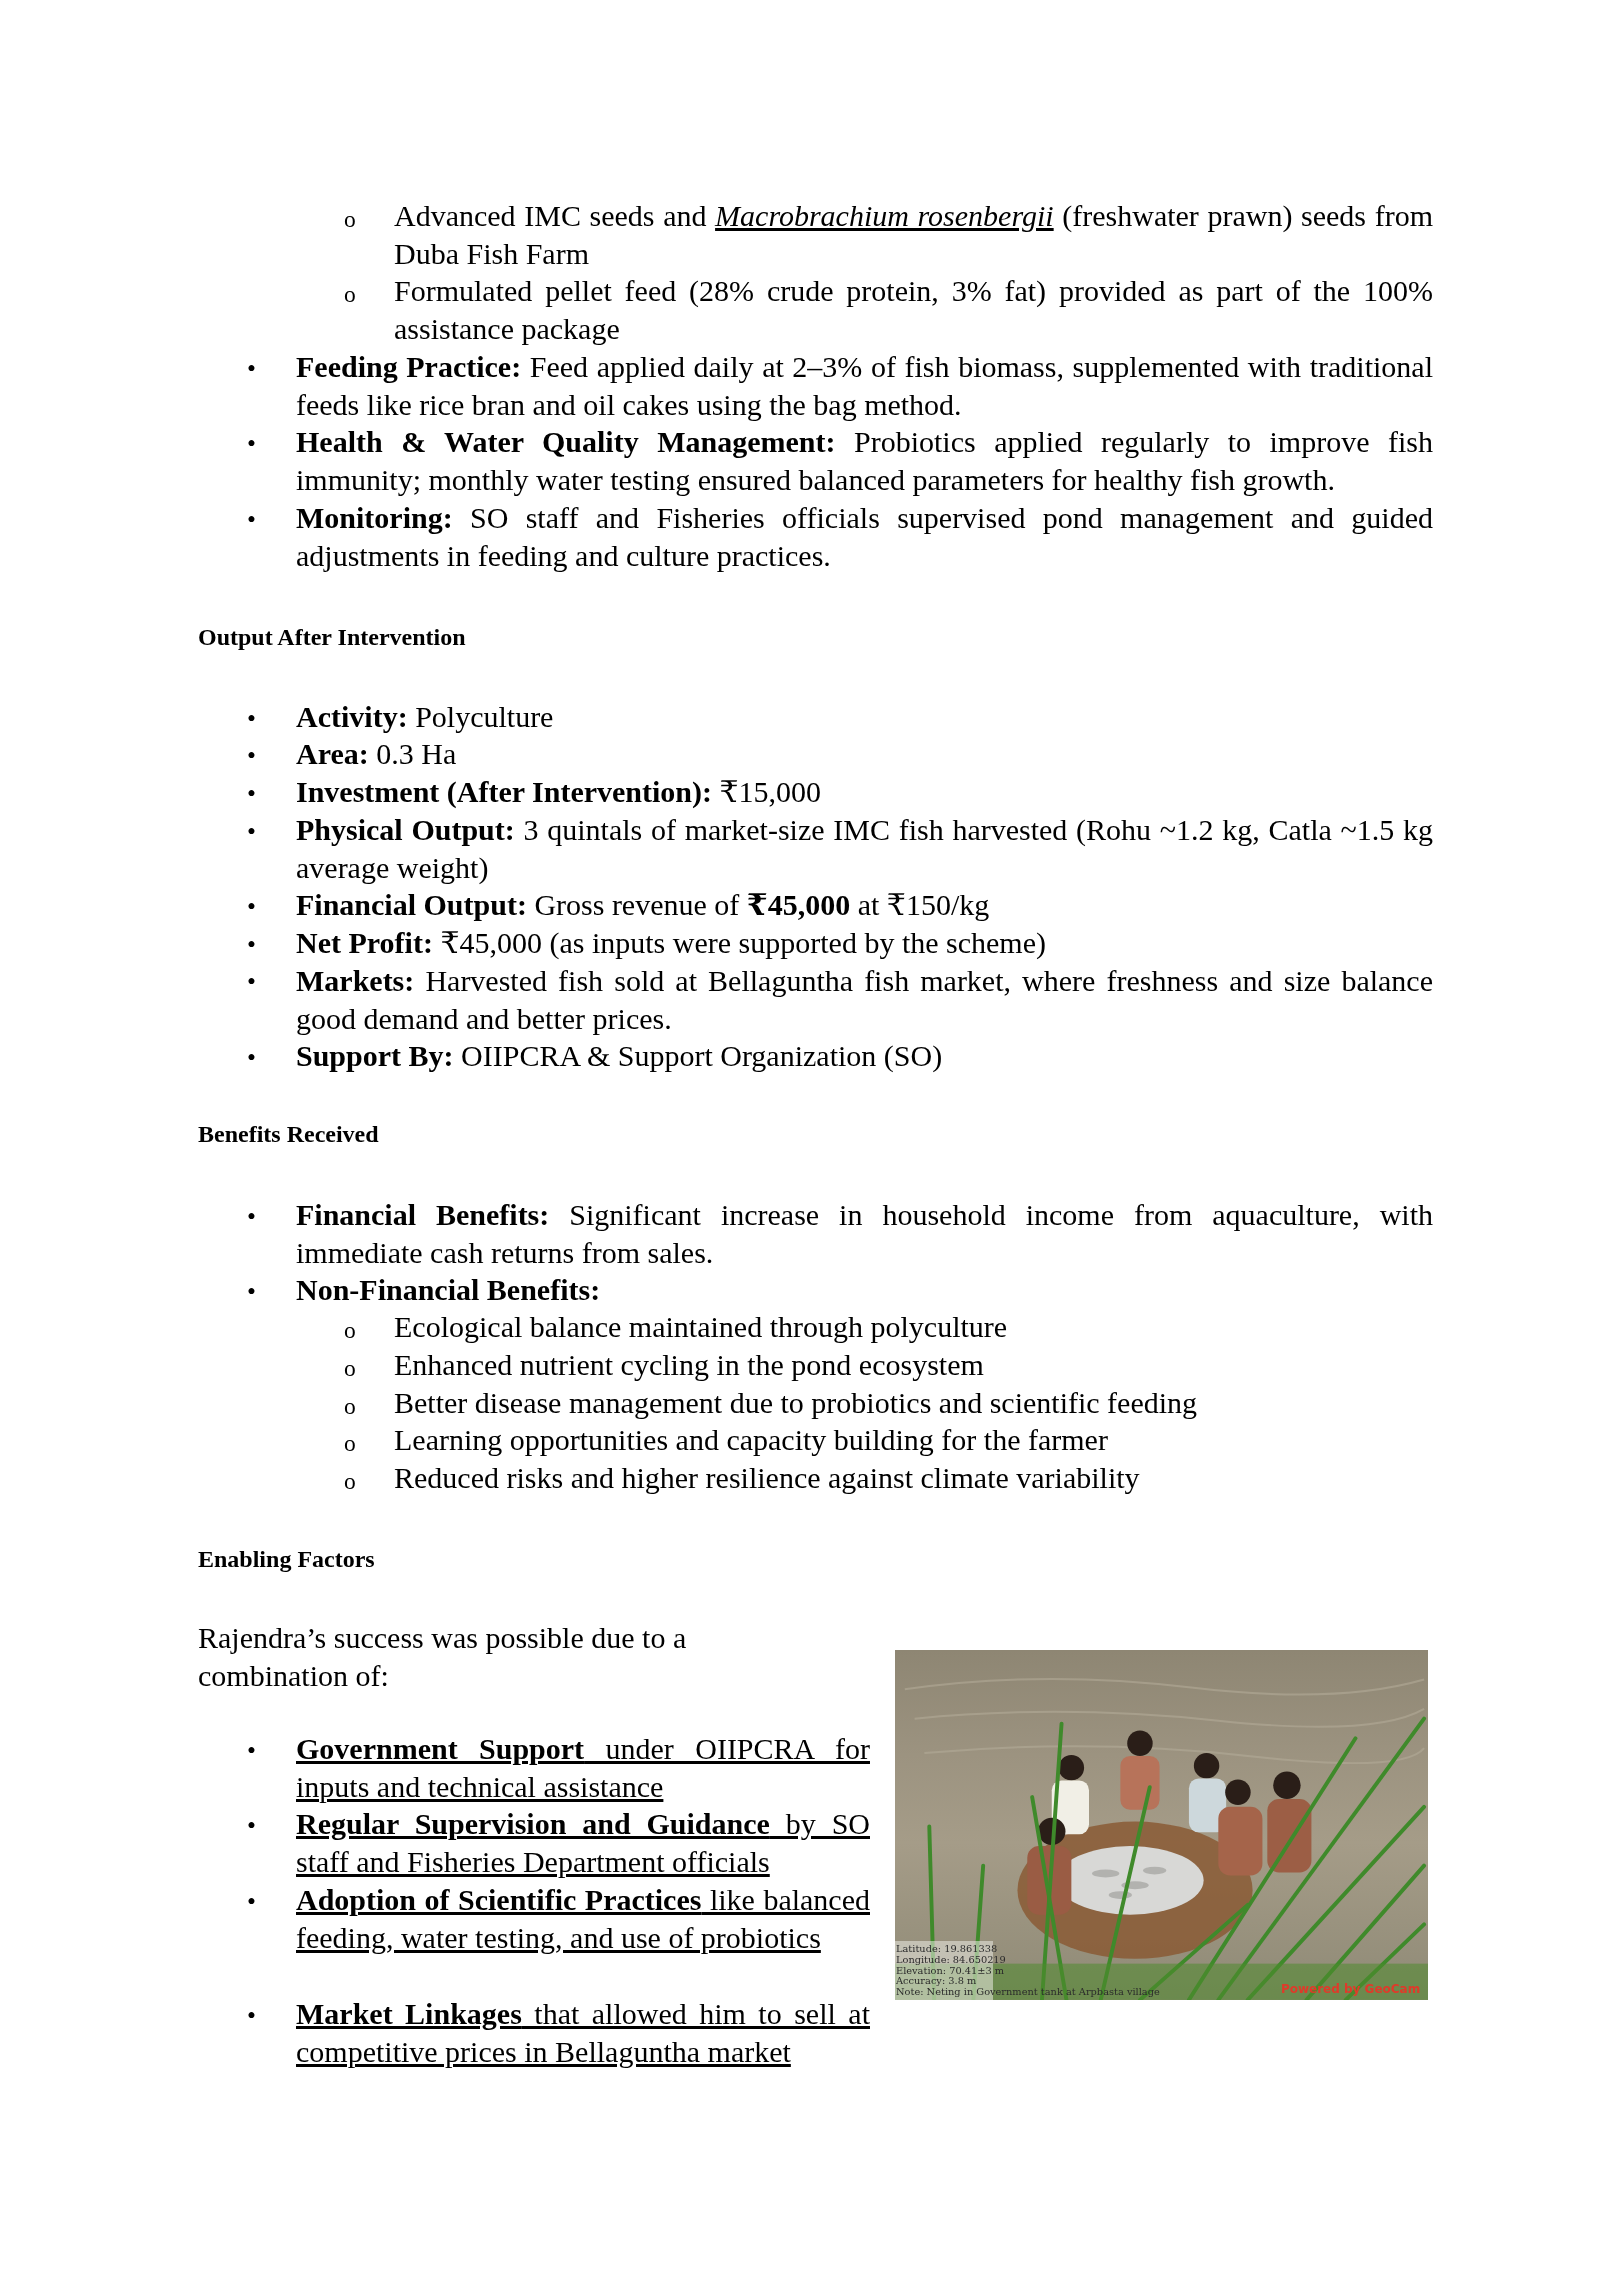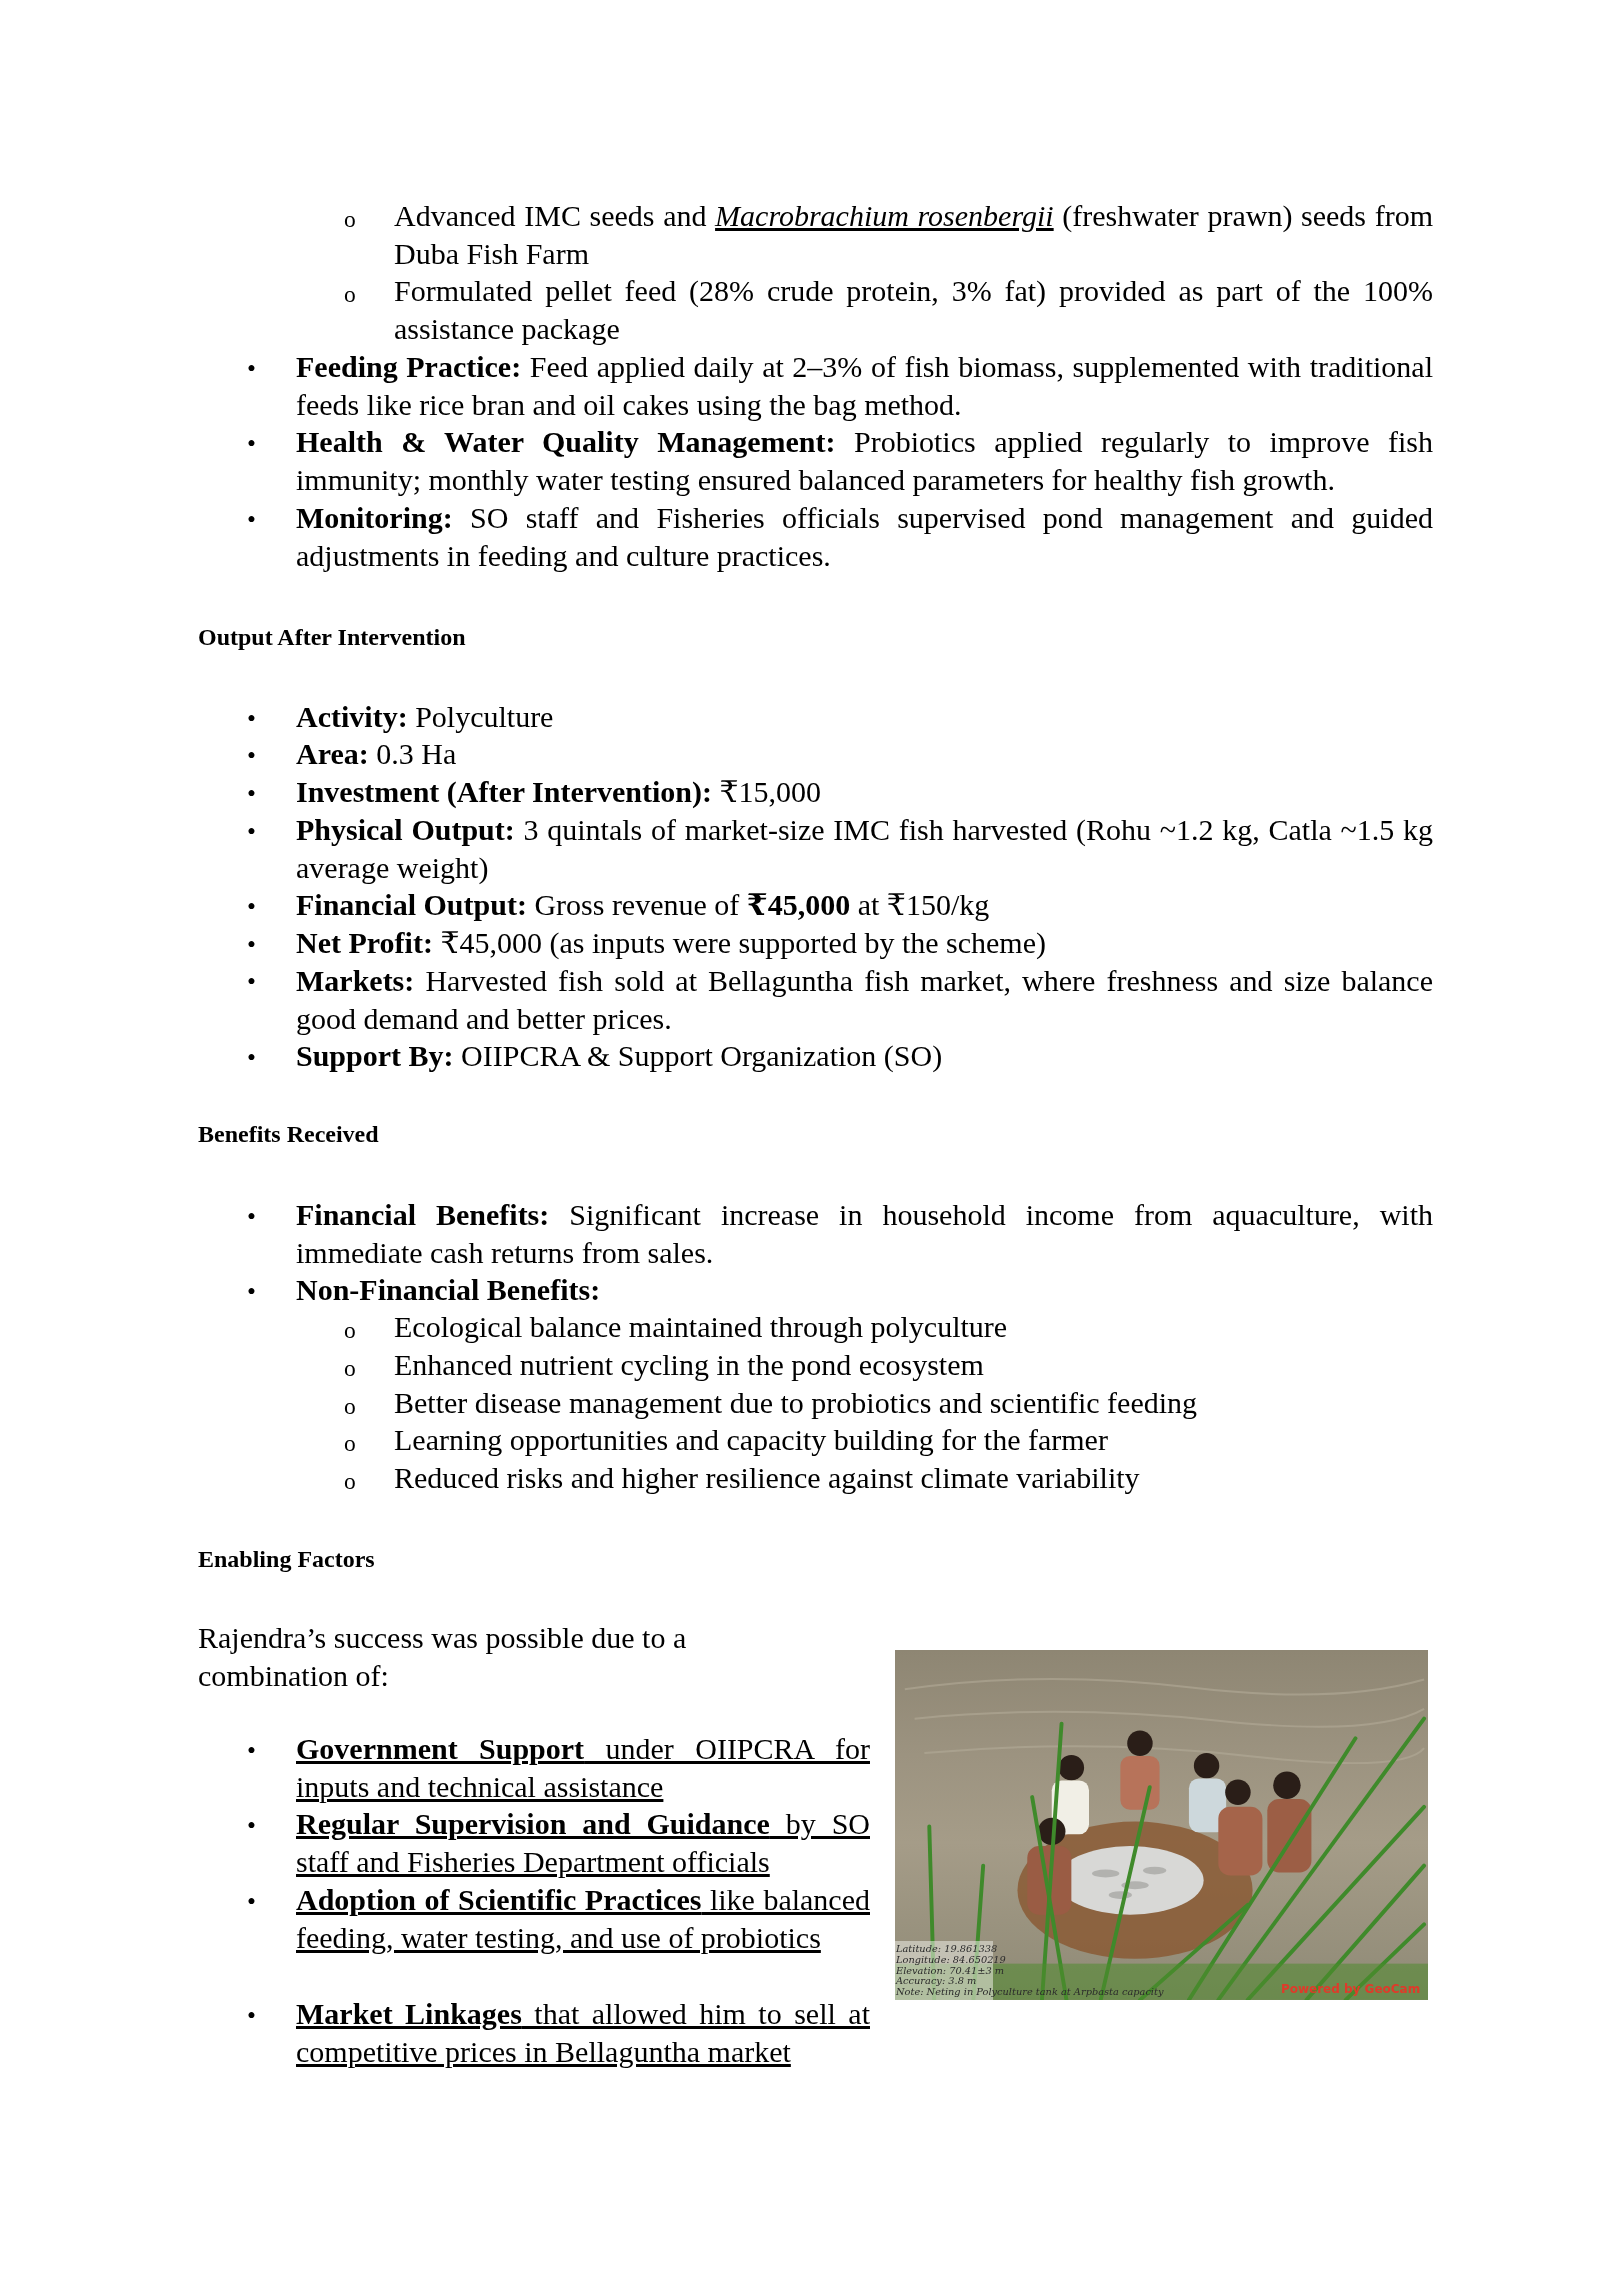--- a/index.html
+++ b/index.html
@@ -30,21 +30,20 @@
   .photo {
     position: absolute; left: 895px; top: 1650px; width: 533px; height: 350px;
     overflow: hidden;
     background: linear-gradient(180deg, #8e8673 0%, #9c9380 30%, #a59c88 55%, #8f8a76 100%);
   }
   .photo svg { position: absolute; left: 0; top: 0; }
   .photo-caption {
     position: absolute; left: 1px; bottom: 2px;
     font-family: "DejaVu Serif", serif; font-size: 9.8px; line-height: 10.8px;
     color: #2b2b2b;
-    font-style: italic;
   }
   .caption-bg {
     position: absolute; left: 0; bottom: 0; width: 98px; height: 59px;
     background: rgba(235,235,228,0.55);
   }
   .powered {
     position: absolute; right: 7.8px; bottom: 3.9px;
     font-family: "DejaVu Sans", sans-serif; font-size: 12px; font-weight: bold;
   }
 </style>
@@ -195,19 +194,19 @@
         <path d="M460 357 L 540 280"></path>
       </g>
       <rect x="0" y="320" width="544" height="37" fill="#4e8a2e" opacity="0.55"></rect>
     </svg>
     <div class="caption-bg"></div>
     <div class="photo-caption">
       <div>Latitude: 19.861338</div>
       <div>Longitude: 84.650219</div>
       <div>Elevation: 70.41±3 m</div>
       <div>Accuracy: 3.8 m</div>
-      <div>Note: Neting in Polyculture tank at Arpbasta capacity</div>
+      <div>Note: Neting in Government tank at Arpbasta village</div>
     </div>
     <div class="powered" style="color: rgb(224, 58, 42);">Powered by GeoCam</div>
   </div>
 
 </div>
 
 
 </body></html>

